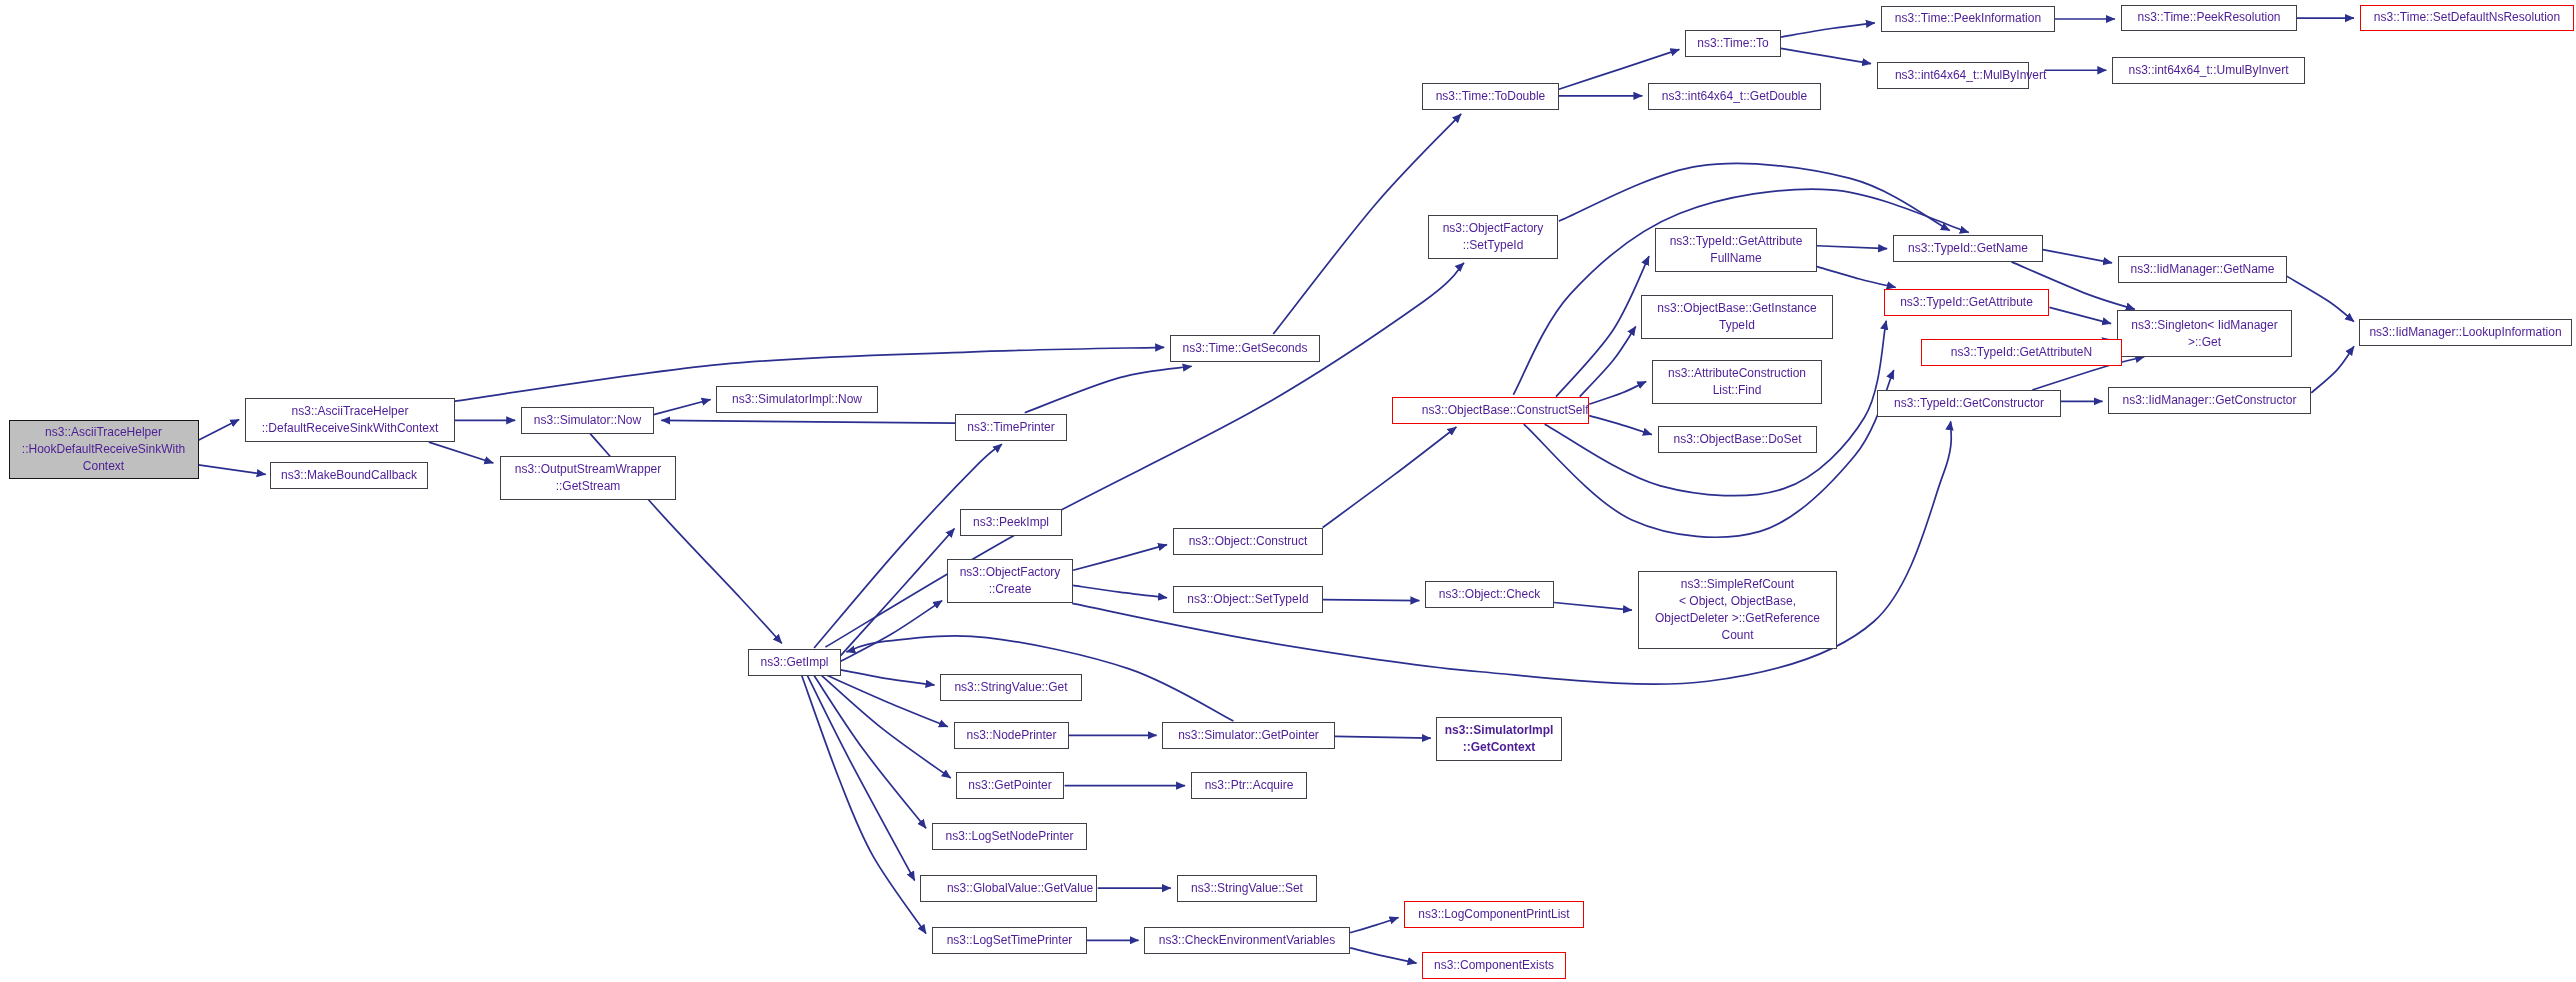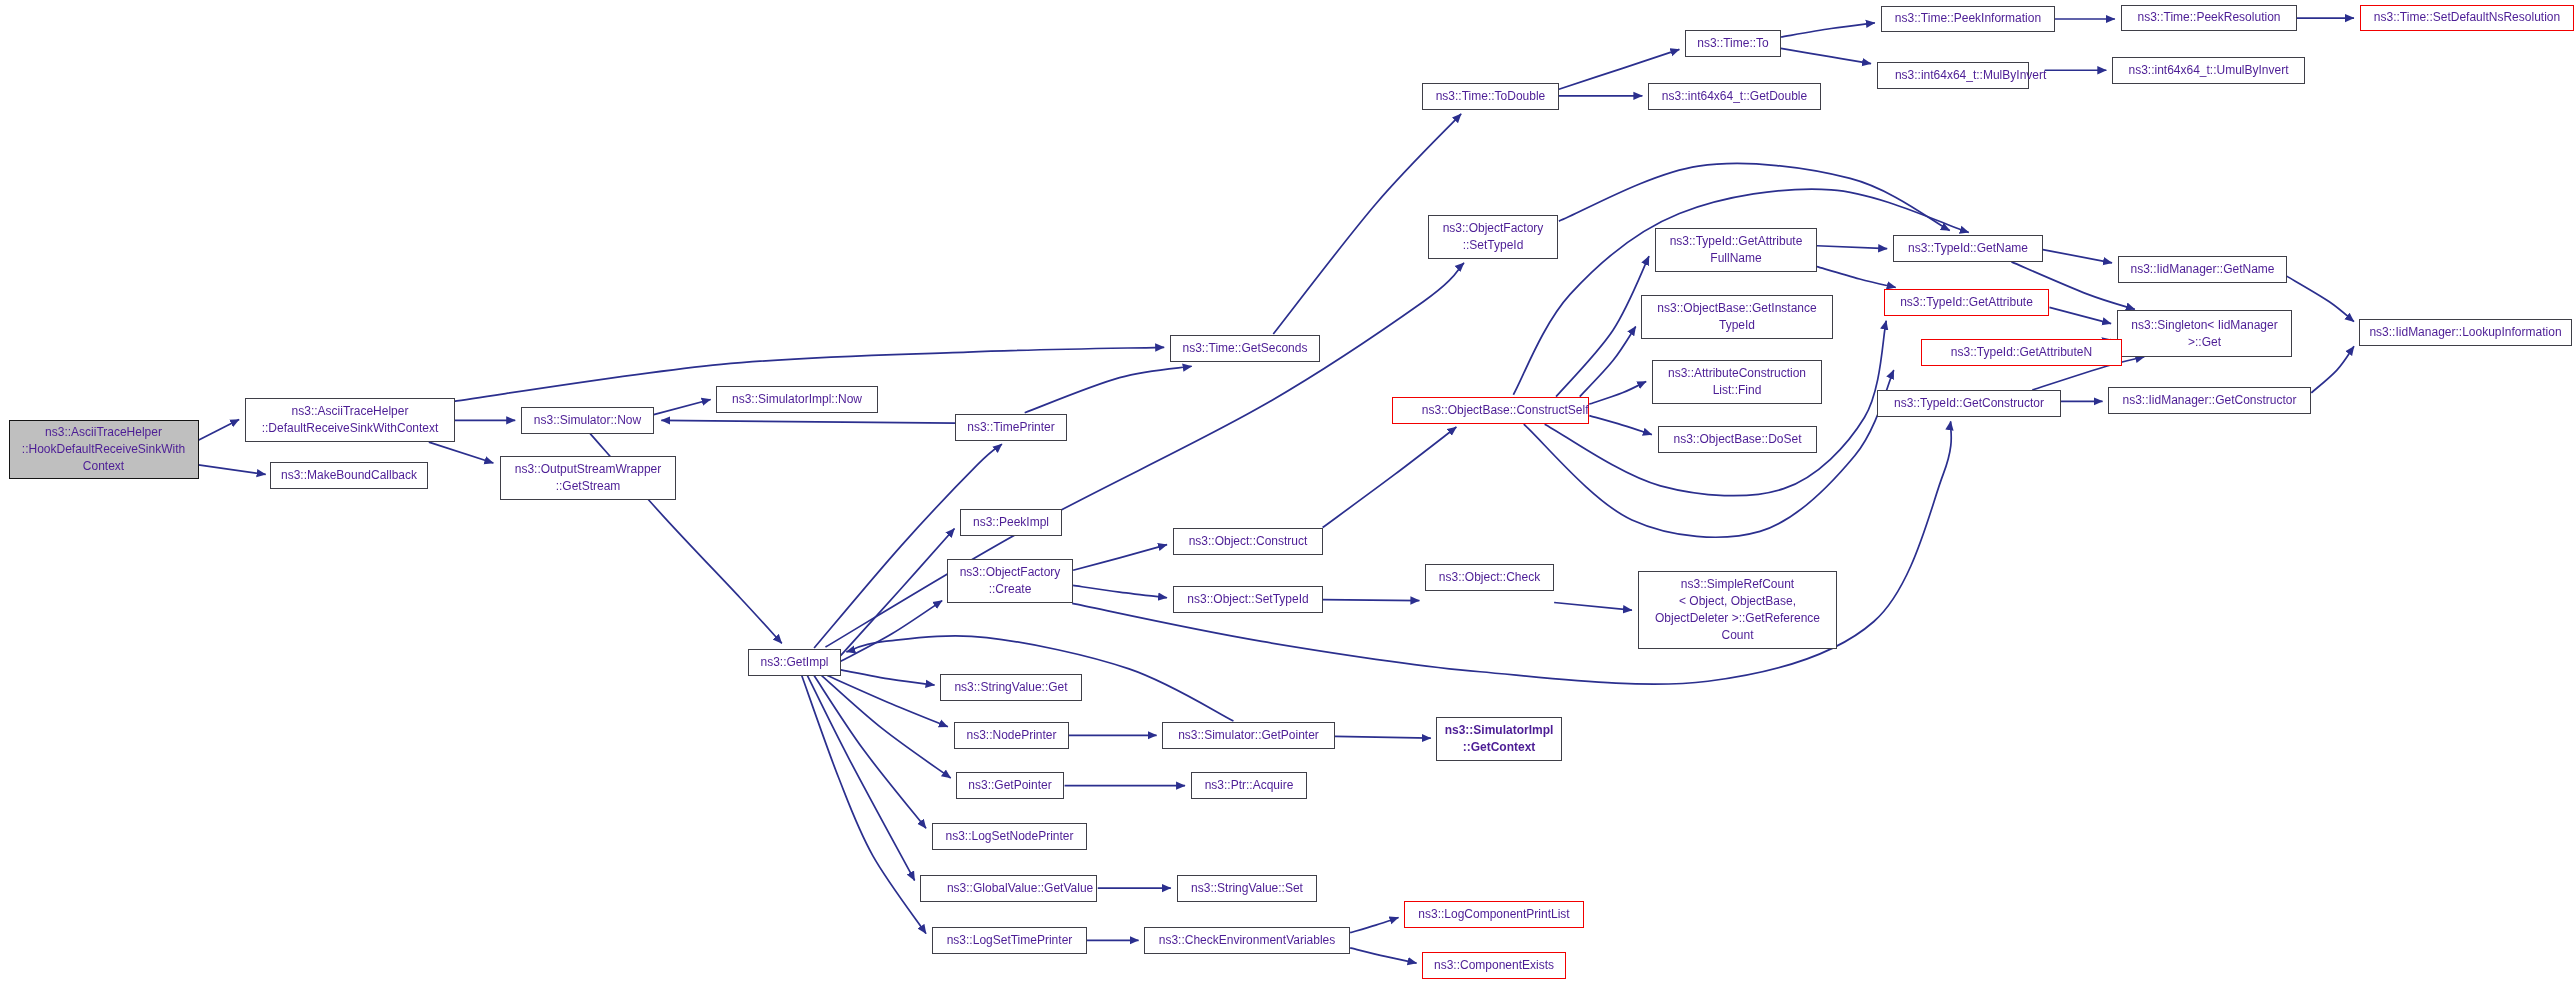--- a/index.html
+++ b/index.html
@@ -197,21 +197,21 @@
     <div class="node plain" style="left: 947px; top: 559px; width: 126px; height: 44px;">
       <div class="nline">ns3::ObjectFactory</div>
       <div class="nline">::Create</div>
     </div>
     <div class="node plain" style="left: 1173px; top: 528px; width: 150px; height: 26.6px;">
       <div class="nline">ns3::Object::Construct</div>
     </div>
     <div class="node plain" style="left: 1173px; top: 586px; width: 150px; height: 26.6px;">
       <div class="nline">ns3::Object::SetTypeId</div>
     </div>
-    <div class="node plain" style="left: 1425px; top: 564px; width: 129px; height: 26.6px;">
+    <div class="node plain" style="left: 1425px; top: 581px; width: 129px; height: 26.6px;">
       <div class="nline">ns3::Object::Check</div>
     </div>
     <div class="node plain" style="left: 1638px; top: 571px; width: 199px; height: 78px;">
       <div class="nline">ns3::SimpleRefCount</div>
       <div class="nline">&lt; Object, ObjectBase,</div>
       <div class="nline">ObjectDeleter &gt;::GetReference</div>
       <div class="nline">Count</div>
     </div>
     <div class="node plain" style="left: 748px; top: 649px; width: 93px; height: 26.6px;">
       <div class="nline">ns3::GetImpl</div>

